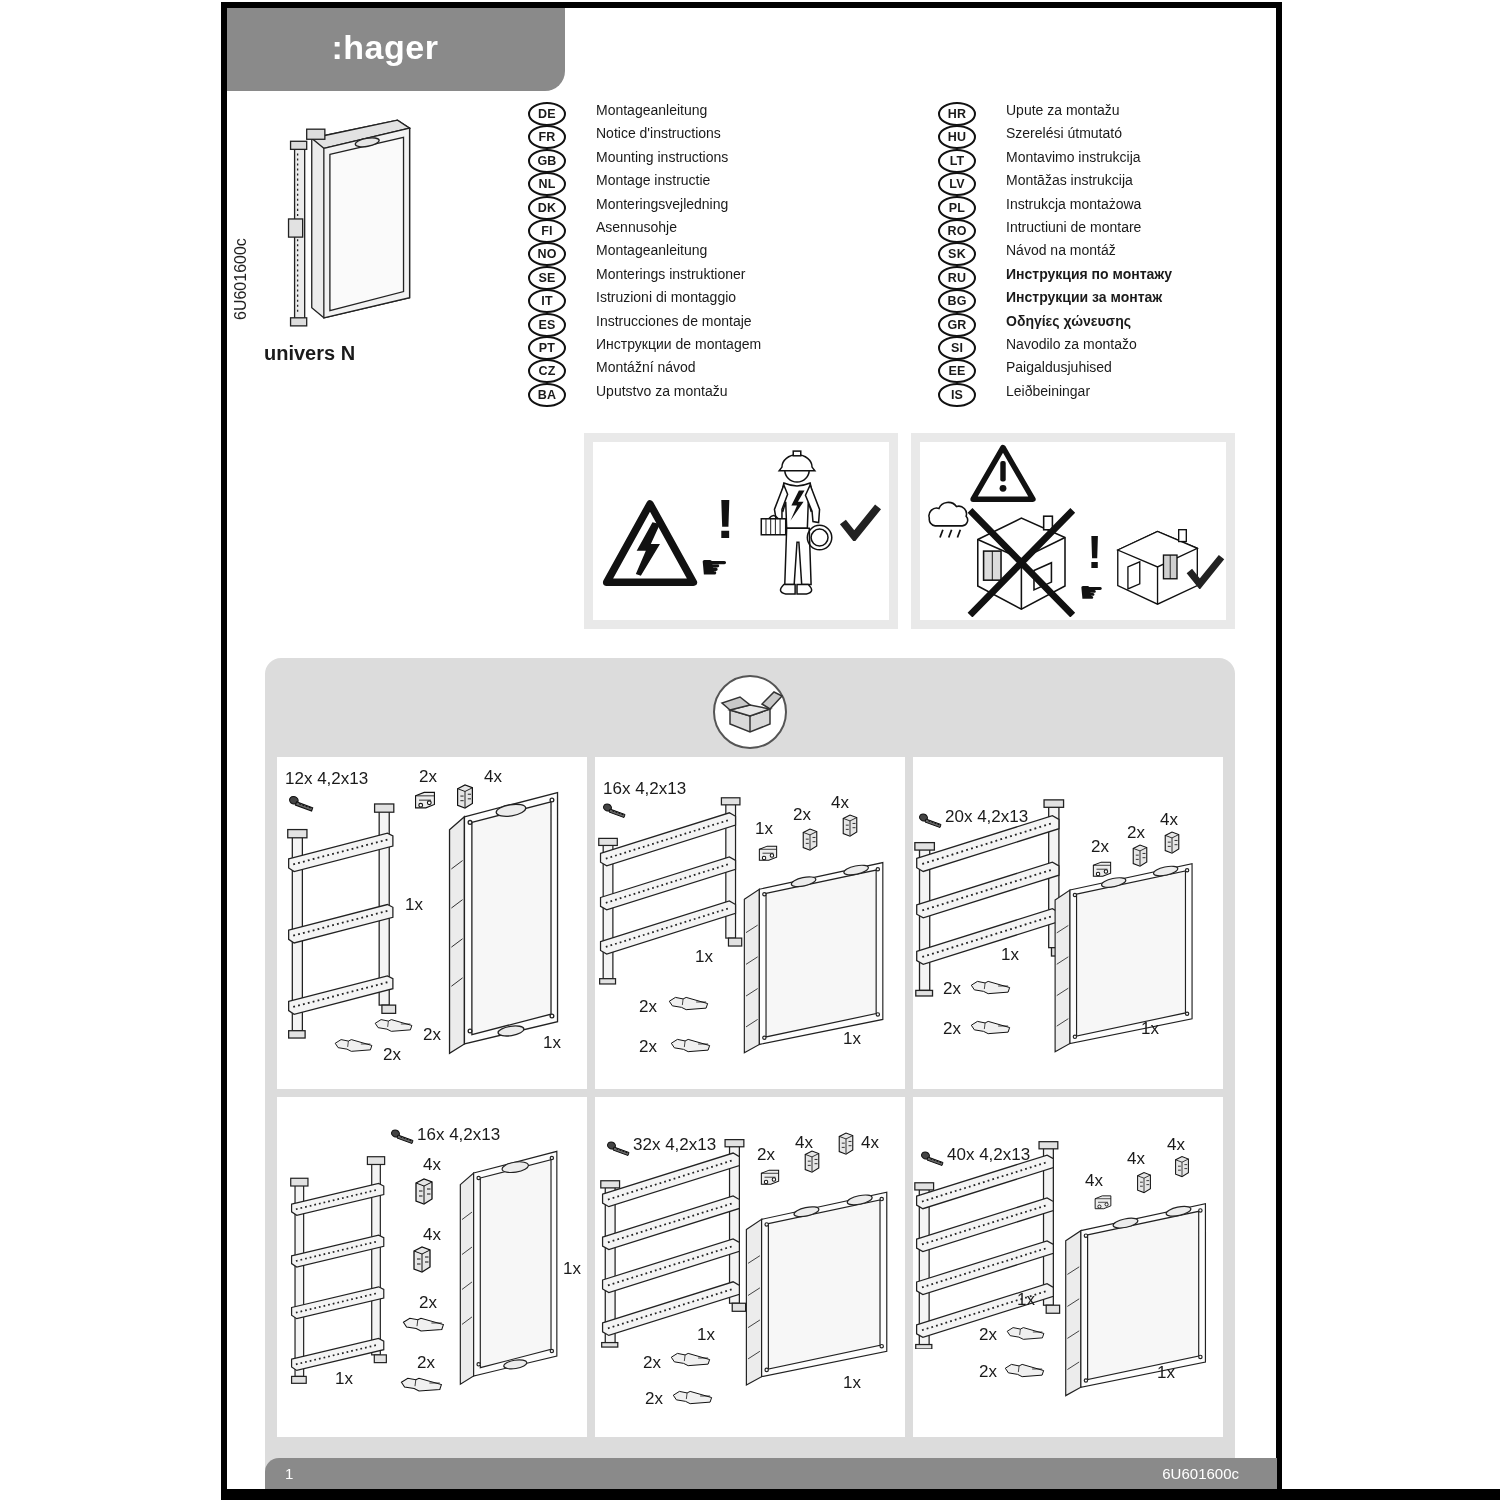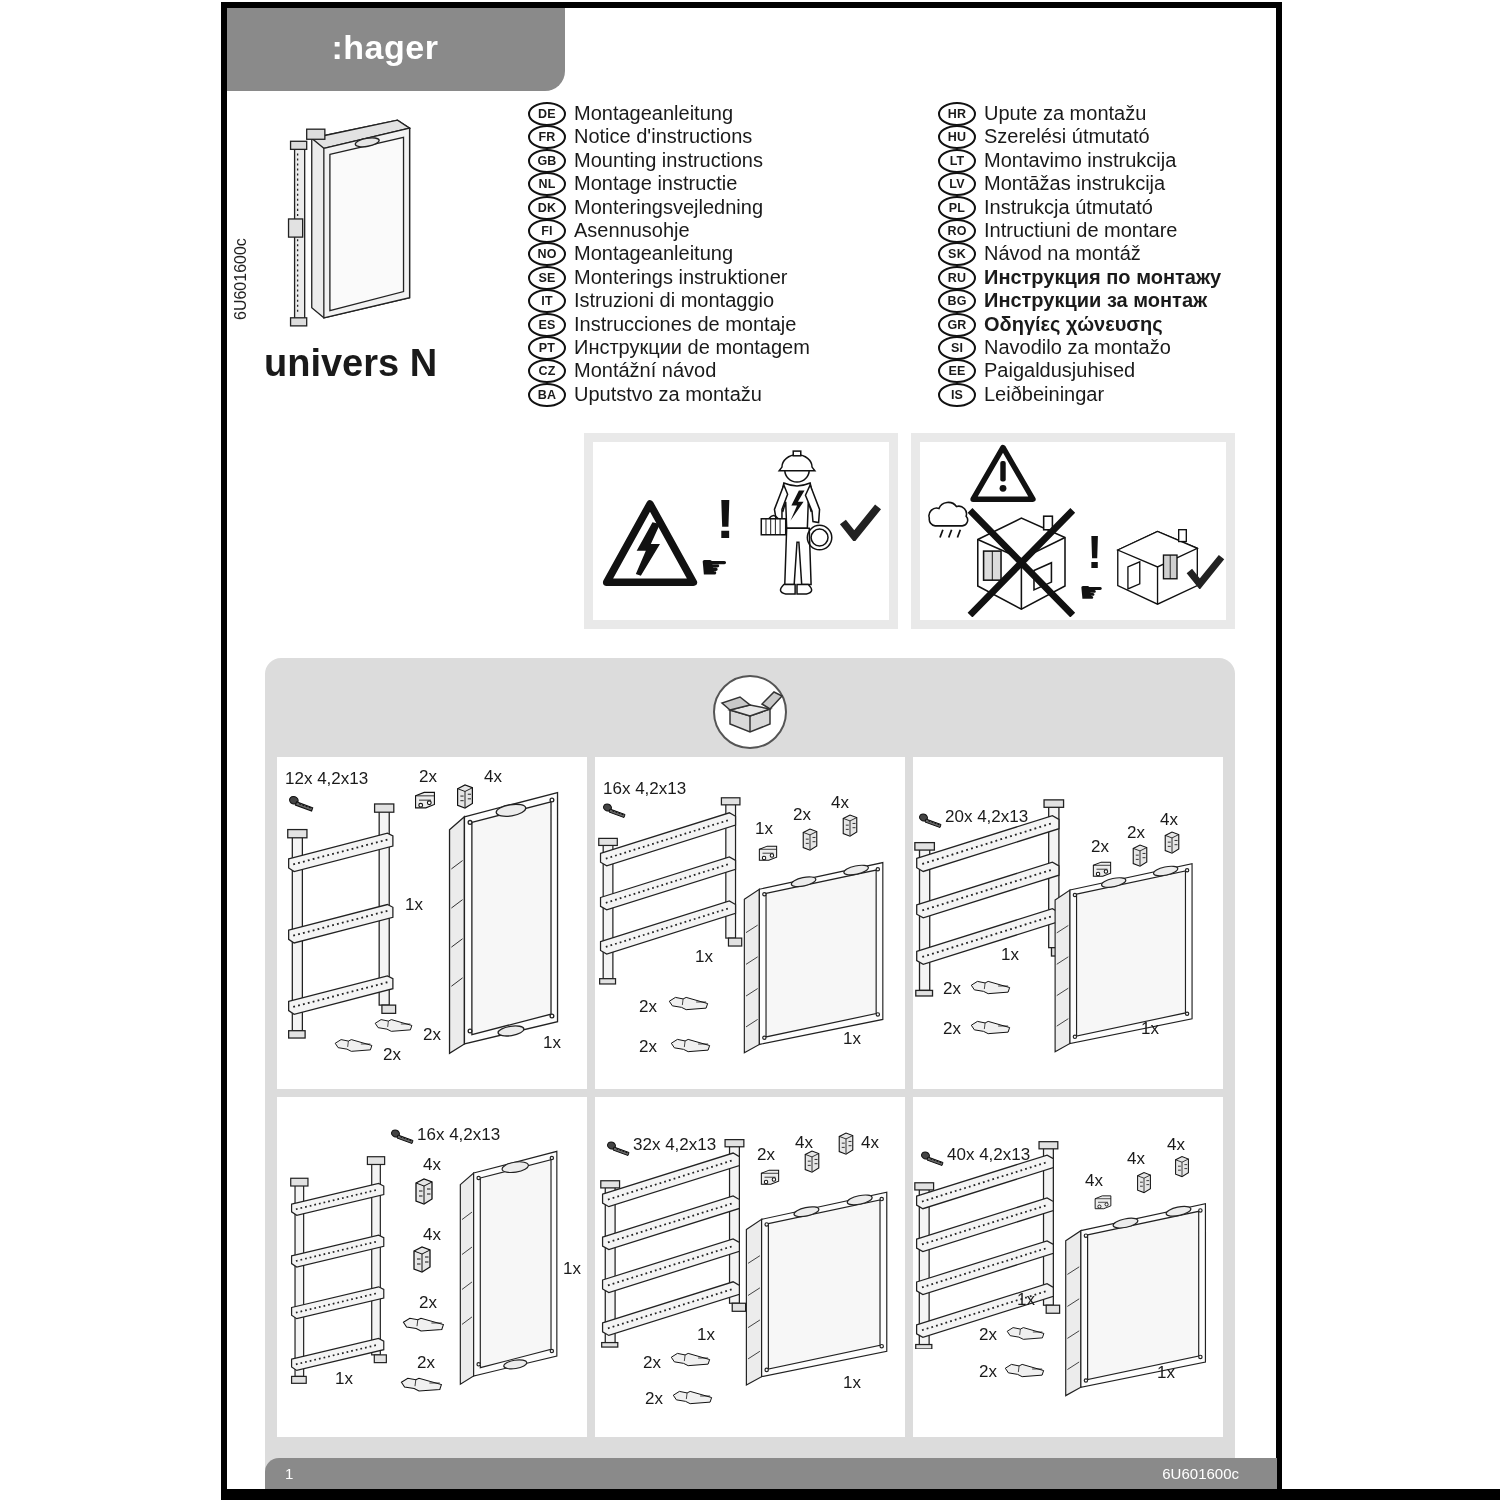--- a/index.html
+++ b/index.html
@@ -11,28 +11,28 @@
   .border-top{left:221px;top:2px;width:1061px;height:6px;background:#000;}
   .border-right{left:1276px;top:2px;width:6px;height:1488px;background:#000;}
   .bottom-bar{left:221px;top:1489px;width:1279px;height:11px;background:#000;}
   
   .header{left:227px;top:8px;width:338px;height:83px;background:#8a8a8a;
           border-bottom-right-radius:20px;display:flex;align-items:center;justify-content:center;}
   .logo{color:#fff;font-size:34px;font-weight:bold;letter-spacing:.5px;padding-right:22px;padding-bottom:4px;}
   
   .vertical-code{left:232px;top:200px;width:16px;height:120px;font-size:16px;color:#222;
                  writing-mode:vertical-rl;transform:rotate(180deg);white-space:nowrap;}
-  .product-name{left:264px;top:342px;font-size:38px;font-weight:bold;}
+  .product-name{left:264px;top:342px;font-size:20px;font-weight:bold;}
   
   .lang-col{display:flex;flex-direction:column;}
   .lang-row{display:flex;align-items:flex-start;height:23.4px;}
   .lang-badge{flex:0 0 auto;width:34px;height:20px;border:2px solid #111;border-radius:50%;
               display:flex;align-items:center;justify-content:center;
               font-size:12.5px;font-weight:600;letter-spacing:.2px;}
-  .lang-label{margin-left:8px;font-size:20px;white-space:nowrap;}
+  .lang-label{margin-left:30px;font-size:14px;white-space:nowrap;}
   .lang-row.bold .lang-label{font-weight:700;}
   
   .warn-box{background:#e9e9e9;}
   .warn-inner{position:absolute;left:9px;top:9px;right:9px;bottom:9px;background:#fff;}
   .excl{font-weight:900;color:#111;line-height:1;}
   .hand{color:#111;line-height:1;font-family:"DejaVu Sans",sans-serif;}
   
   .parts-panel{left:265px;top:658px;width:970px;height:949px;background:#dcdcdc;border-radius:16px;}
   .parts-grid{position:absolute;left:12px;top:99px;width:946px;height:680px;
               display:grid;grid-template-columns:repeat(3,1fr);grid-template-rows:332px 340px;gap:8px;}
@@ -349,21 +349,21 @@
     <div class="lang-row">
         <span class="lang-badge">LT</span>
         <span class="lang-label">Montavimo instrukcija</span>
       </div>
     <div class="lang-row">
         <span class="lang-badge">LV</span>
         <span class="lang-label">Montāžas instrukcija</span>
       </div>
     <div class="lang-row">
         <span class="lang-badge">PL</span>
-        <span class="lang-label">Instrukcja útmutató</span>
+        <span class="lang-label">Instrukcja montażowa</span>
       </div>
     <div class="lang-row">
         <span class="lang-badge">RO</span>
         <span class="lang-label">Intructiuni de montare</span>
       </div>
     <div class="lang-row">
         <span class="lang-badge">SK</span>
         <span class="lang-label">Návod na montáž</span>
       </div>
     <div class="lang-row bold">

